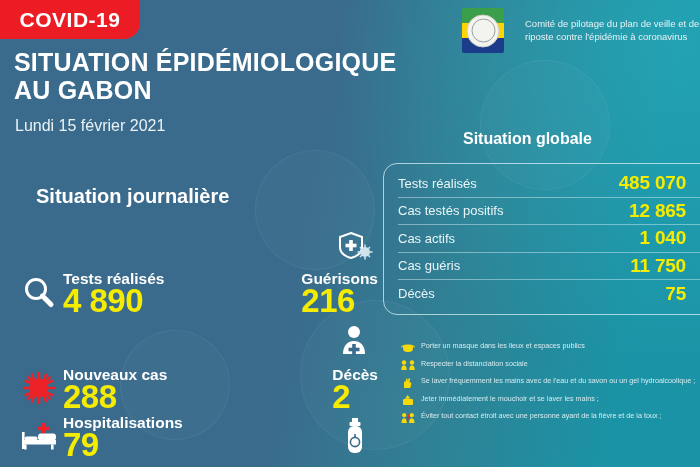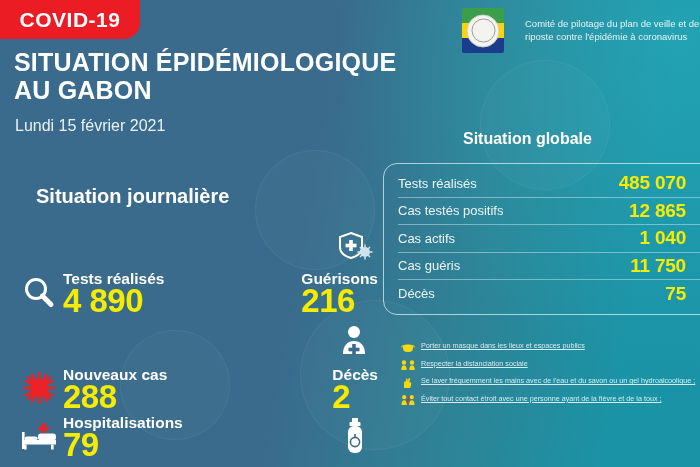--- a/index.html
+++ b/index.html
@@ -97,21 +97,21 @@
   .glabel { color:#eaf6f8; font-size:13px; }
   .gvalue { color:#f5ec00; font-size:19px; font-weight:bold; letter-spacing:-0.2px;
             padding-right:20px; }
 
   
   .tips { position:absolute; left:400px; top:341px; width:300px; }
   .tip { display:flex; align-items:flex-start; margin-bottom:4.5px; }
   .tip-icon { width:15px; flex:0 0 15px; height:13px; display:flex;
               align-items:center; justify-content:center; margin-right:6px;
               margin-top:0px; }
-  .tip-text { color:#d7ecf0; font-size:7.2px; line-height:1.38;text-decoration:underline; }
+  .tip-text { color:#d7ecf0; font-size:7.2px; line-height:1.38; }
 
   svg { display:block; }
 </style>
 </head>
 <body>
 
 <div id="root">
 
   <div class="blob" style="left:255px;top:150px;width:120px;height:120px;"></div>
   <div class="blob" style="left:300px;top:300px;width:150px;height:150px;"></div>
@@ -310,20 +310,29 @@
       <div class="tip-icon">
         <svg width="14" height="12" viewBox="0 0 14 12">
           <path d="M3 11 L3 6 C3 4.5 4 4 5 4.6 L5 2.2 C5 1.2 6.6 1.2 6.6 2.2 L6.6 4.6 L7.6 1.6 C8 0.7 9.4 1.2 9.1 2.2 L8.2 5.4 C9.3 5 10.6 5.6 10.3 7 L9.6 10 C9.3 11 8.6 11 8 11 Z" fill="#f5d90a"></path>
         </svg>
       </div>
       <div class="tip-text">Se laver fréquemment les mains avec de l'eau et du savon ou un gel hydroalcoolique ;</div>
     </div>
     <div class="tip">
       <div class="tip-icon">
         <svg width="14" height="12" viewBox="0 0 14 12">
+          <rect x="2" y="5" width="10" height="6" rx="1" fill="#f5d90a"></rect>
+          <path d="M4 5 L6.5 1 L9.5 4.6 Z" fill="#f5d90a"></path>
+        </svg>
+      </div>
+      <div class="tip-text">Jeter immédiatement le mouchoir et se laver les mains ;</div>
+    </div>
+    <div class="tip">
+      <div class="tip-icon">
+        <svg width="14" height="12" viewBox="0 0 14 12">
           <circle cx="3.2" cy="3.2" r="2.1" fill="#f5d90a"></circle>
           <path d="M0.5 11 C0.5 7.6 1.8 6.3 3.2 6.3 C4.6 6.3 5.9 7.6 5.9 11 Z" fill="#f5d90a"></path>
           <circle cx="10.8" cy="3.2" r="2.1" fill="#f5d90a"></circle>
           <path d="M8.1 11 C8.1 7.6 9.4 6.3 10.8 6.3 C12.2 6.3 13.5 7.6 13.5 11 Z" fill="#f5d90a"></path>
           <line x1="6.1" y1="9.5" x2="7.9" y2="2.5" stroke="#ec2227" stroke-width="1.2"></line>
         </svg>
       </div>
       <div class="tip-text">Éviter tout contact étroit avec une personne ayant de la fièvre et de la toux ;</div>
     </div>
   </div>

